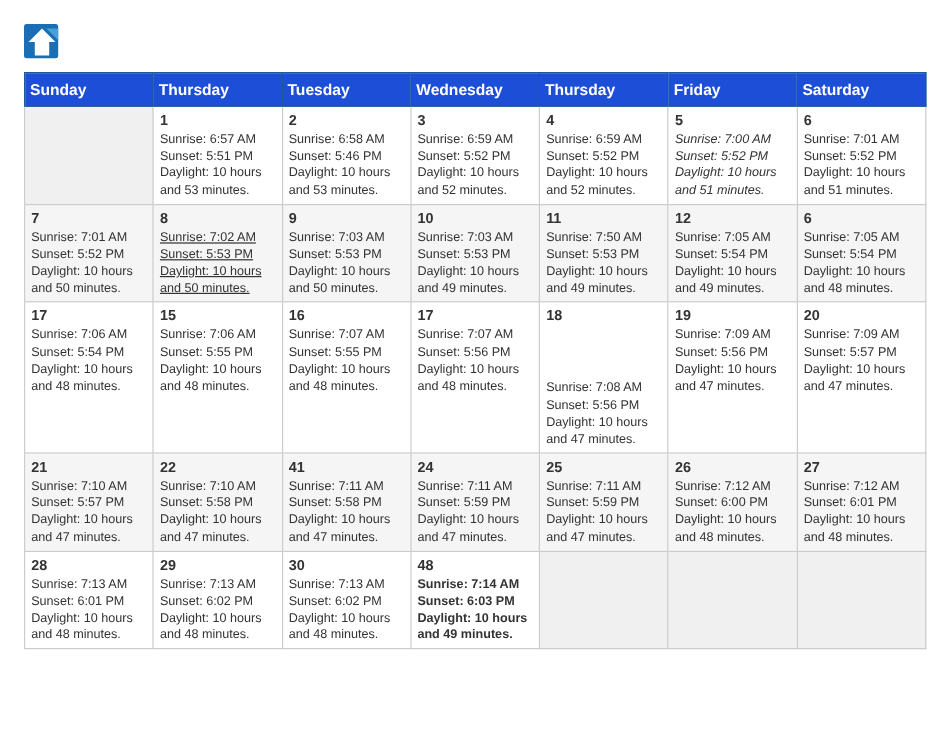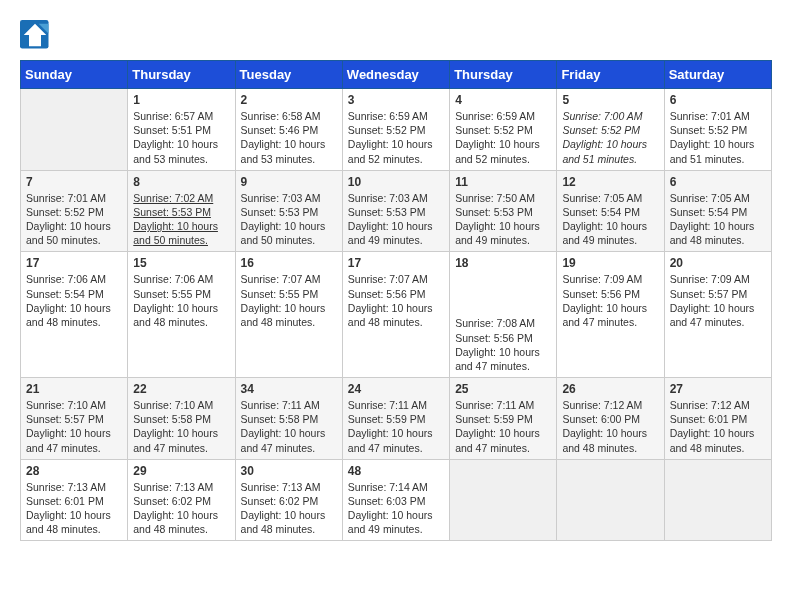--- a/index.html
+++ b/index.html
@@ -277,21 +277,21 @@
 and 47 minutes.</div>
         </td>
         <td>
           <span class="day-num">22</span>
           <div class="cell-content" style="white-space: pre-line;">Sunrise: 7:10 AM
 Sunset: 5:58 PM
 Daylight: 10 hours
 and 47 minutes.</div>
         </td>
         <td>
-          <span class="day-num">34</span>
+          <span class="day-num">41</span>
           <div class="cell-content" style="white-space: pre-line;">Sunrise: 7:11 AM
 Sunset: 5:58 PM
 Daylight: 10 hours
 and 47 minutes.</div>
         </td>
         <td>
           <span class="day-num">24</span>
           <div class="cell-content" style="white-space: pre-line;">Sunrise: 7:11 AM
 Sunset: 5:59 PM
 Daylight: 10 hours
@@ -336,21 +336,21 @@
         </td>
         <td>
           <span class="day-num">30</span>
           <div class="cell-content" style="white-space: pre-line;">Sunrise: 7:13 AM
 Sunset: 6:02 PM
 Daylight: 10 hours
 and 48 minutes.</div>
         </td>
         <td>
           <span class="day-num">48</span>
-          <div class="cell-content" style="white-space: pre-line;">Sunrise: 7:14 AM
+          <div class="cell-content" style="white-space: pre-line; font-weight: bold;">Sunrise: 7:14 AM
 Sunset: 6:03 PM
 Daylight: 10 hours
 and 49 minutes.</div>
         </td>
         <td class="empty-cell"></td>
         <td class="empty-cell"></td>
         <td class="empty-cell"></td>
       </tr>
     </tbody>
 </table>

